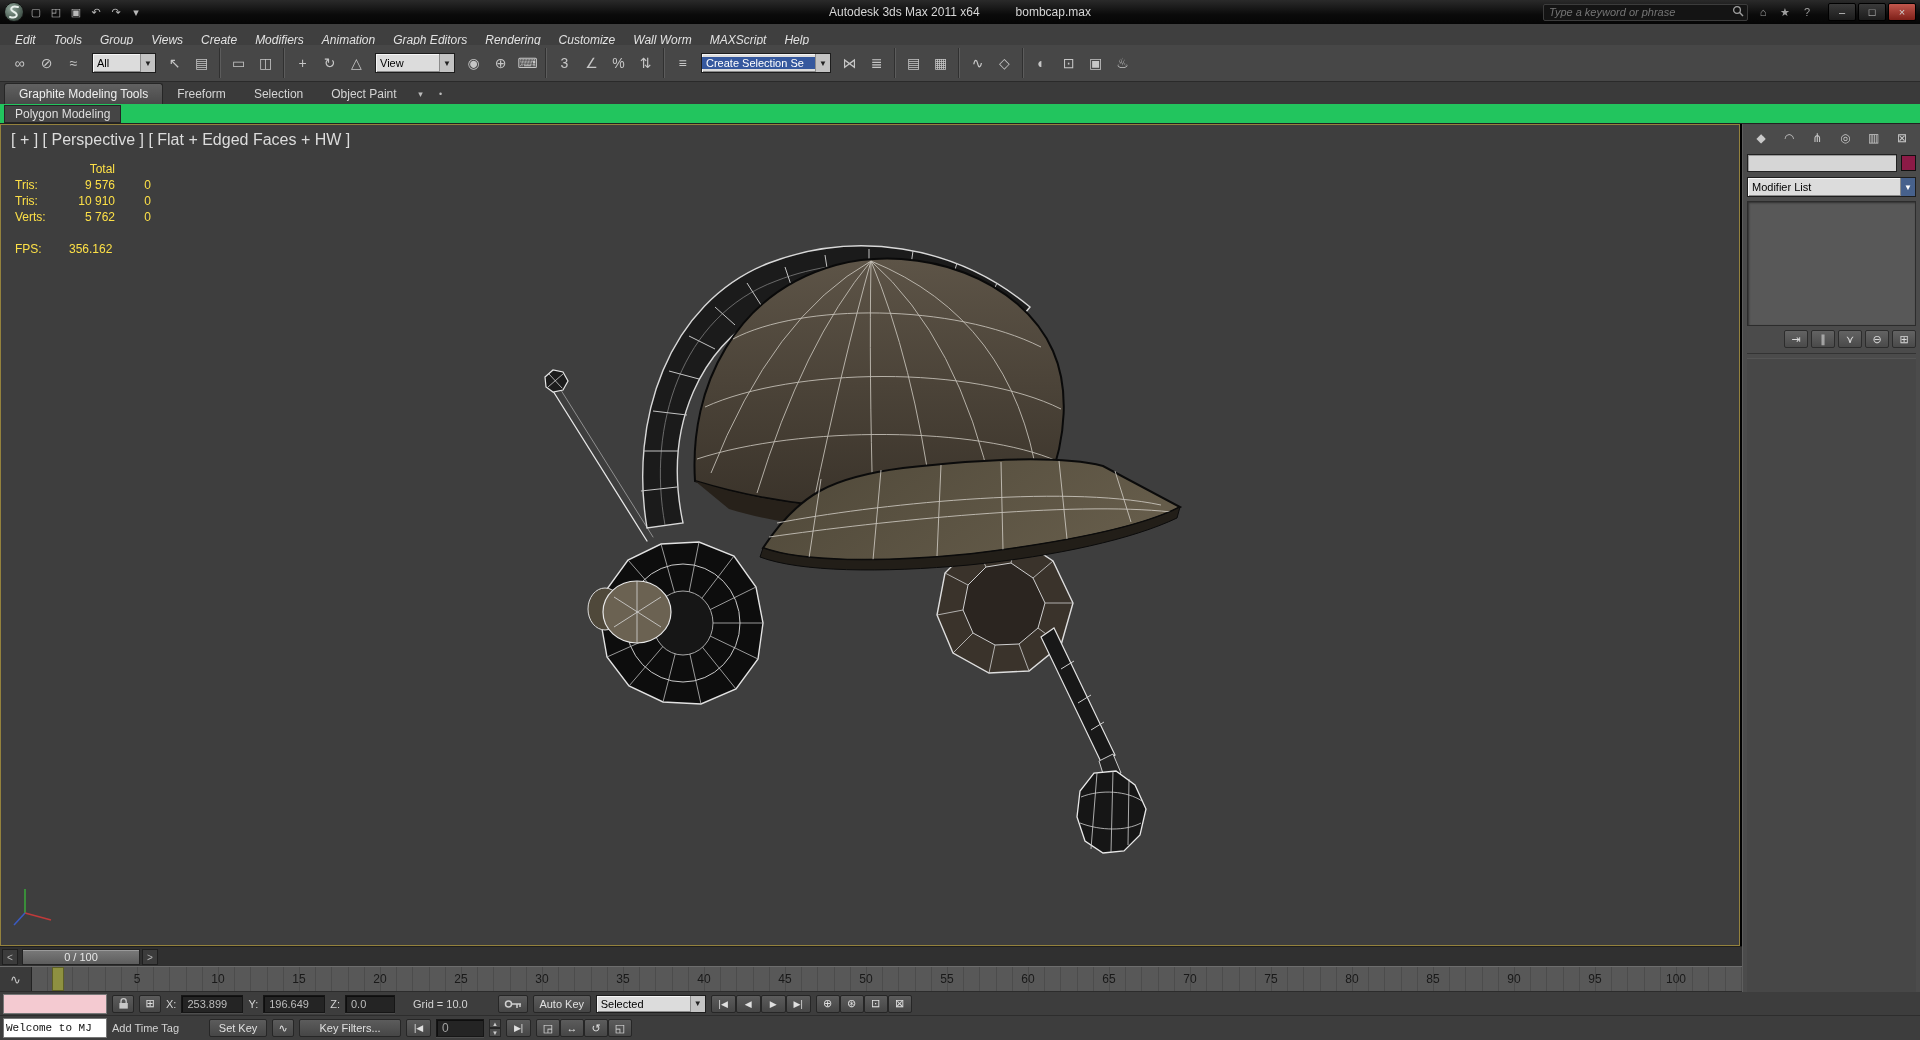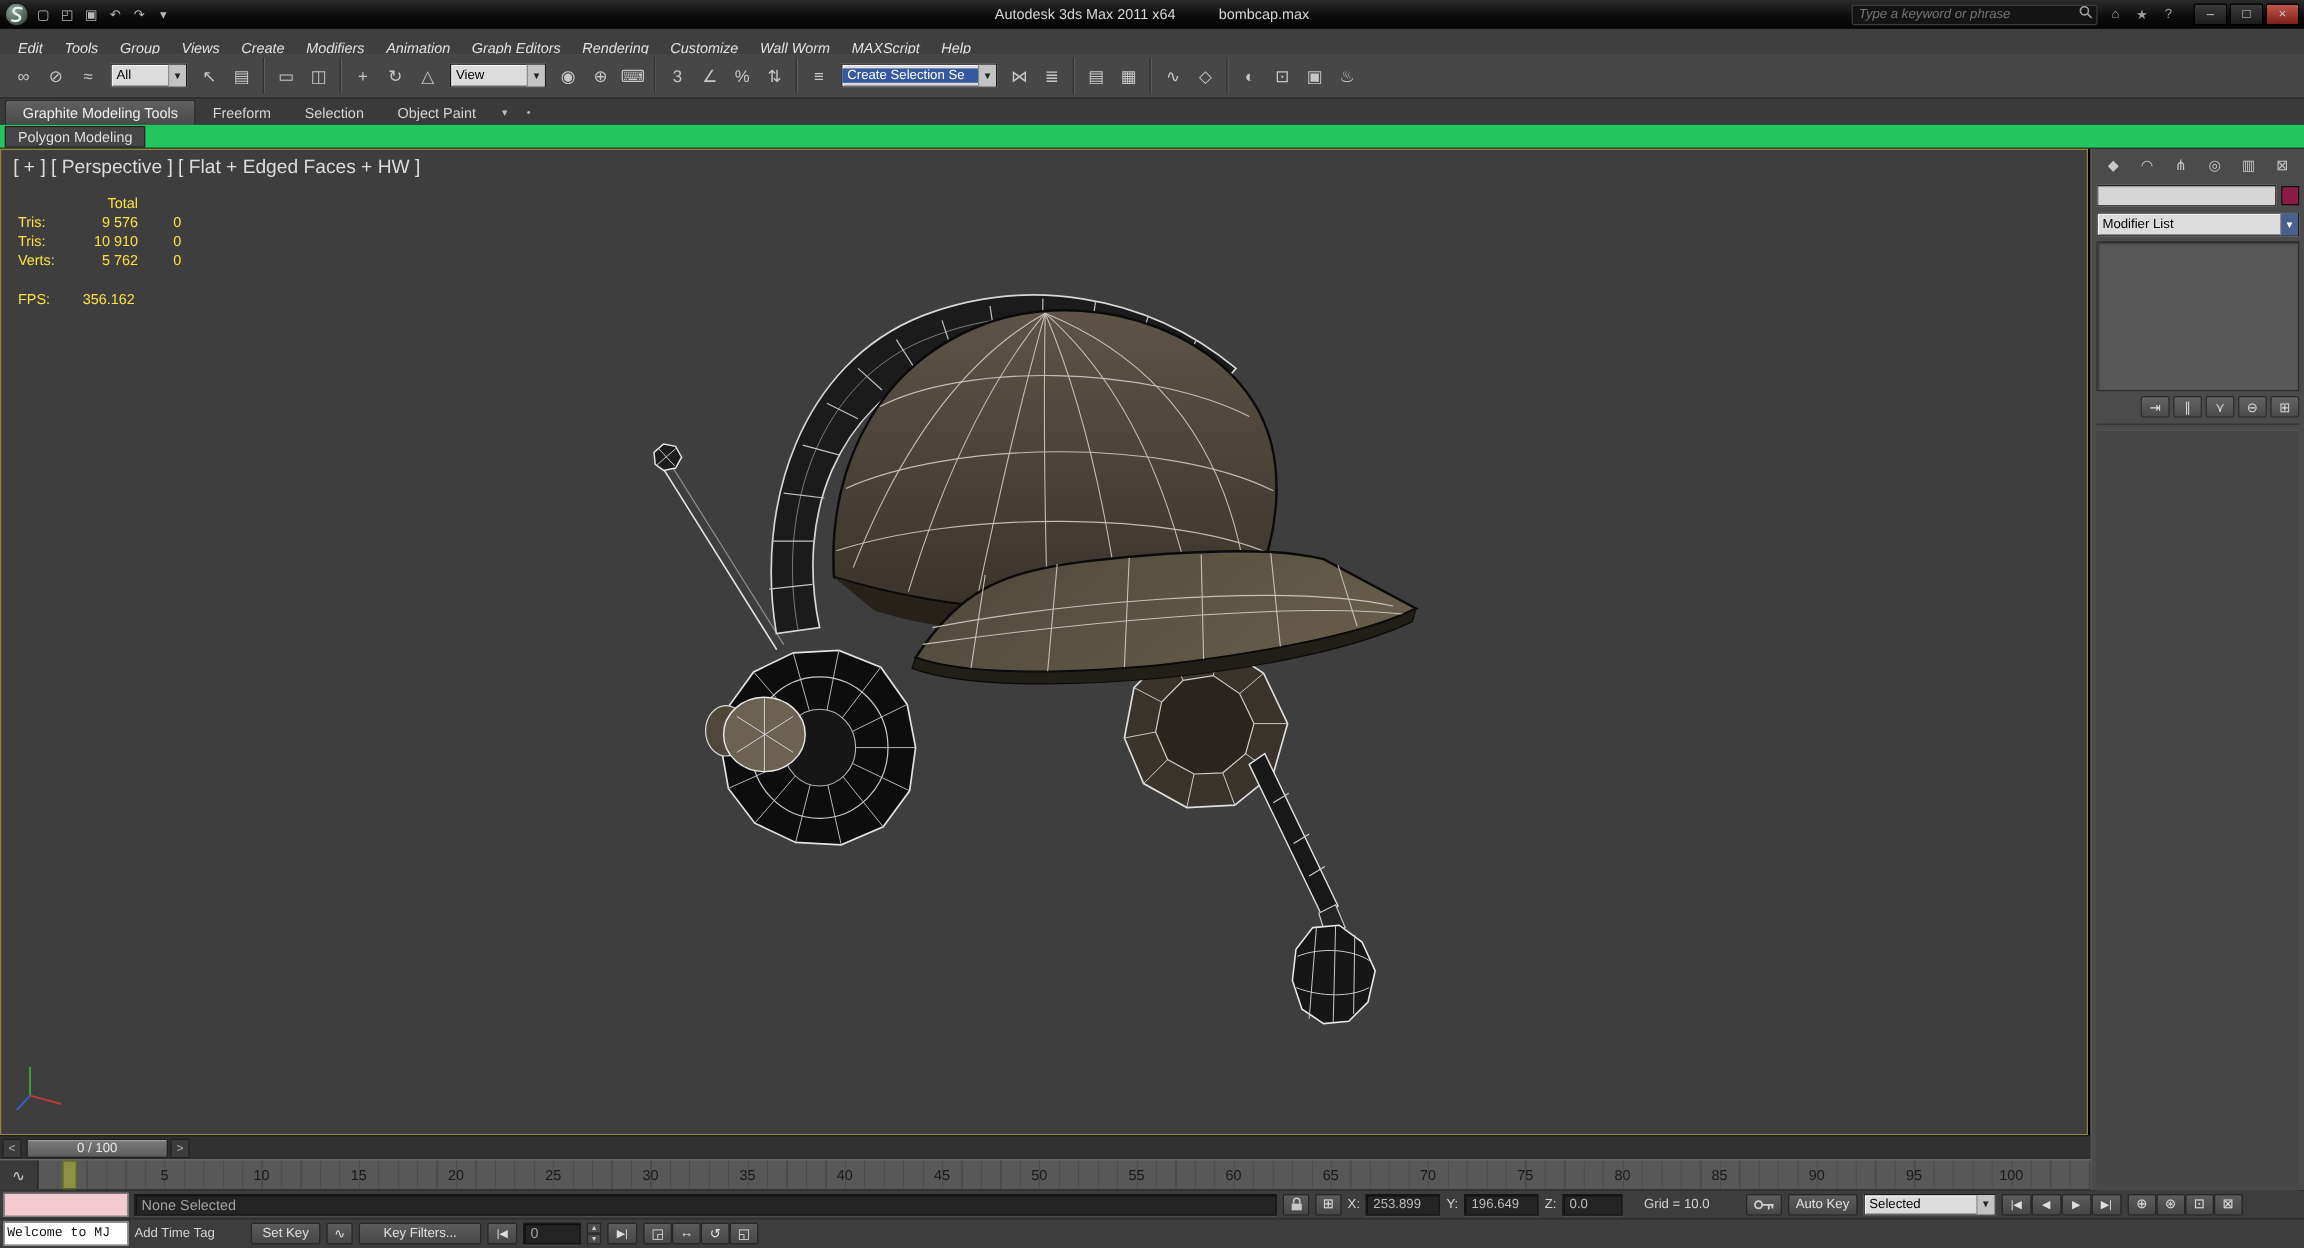--- a/index.html
+++ b/index.html
@@ -493,21 +493,20 @@
       <span class="tick" style="left: 1339px;">80</span>
       <span class="tick" style="left: 1420px;">85</span>
       <span class="tick" style="left: 1501px;">90</span>
       <span class="tick" style="left: 1582px;">95</span>
       <span class="tick" style="left: 1663px;">100</span>
     </div>
 </div>
 
 <div class="srow srow1">
   <div class="listener-pink"></div>
-  <div class="sfield ns-field">None Selected</div>
   <span class="sbtn sq">
     <svg width="11" height="13" viewBox="0 0 11 13">
         <path d="M3,6 V4.2 a2.6,2.6 0 0 1 5.2,0 V6" fill="none" stroke="#c8c8c8" stroke-width="1.3"></path>
         <rect x="1.4" y="6" width="8.4" height="5.6" fill="#c8c8c8"></rect>
       </svg>
   </span>
   <span class="sbtn sq">⊞</span>
   <span class="slabel">X:</span>
   <span class="sfield coord">253.899</span>
   <span class="slabel">Y:</span>

